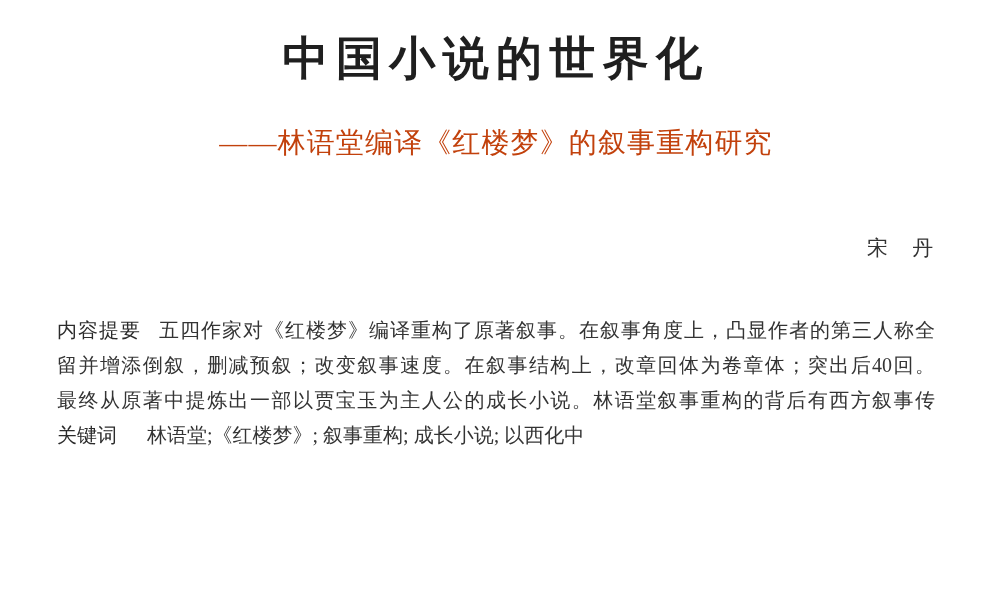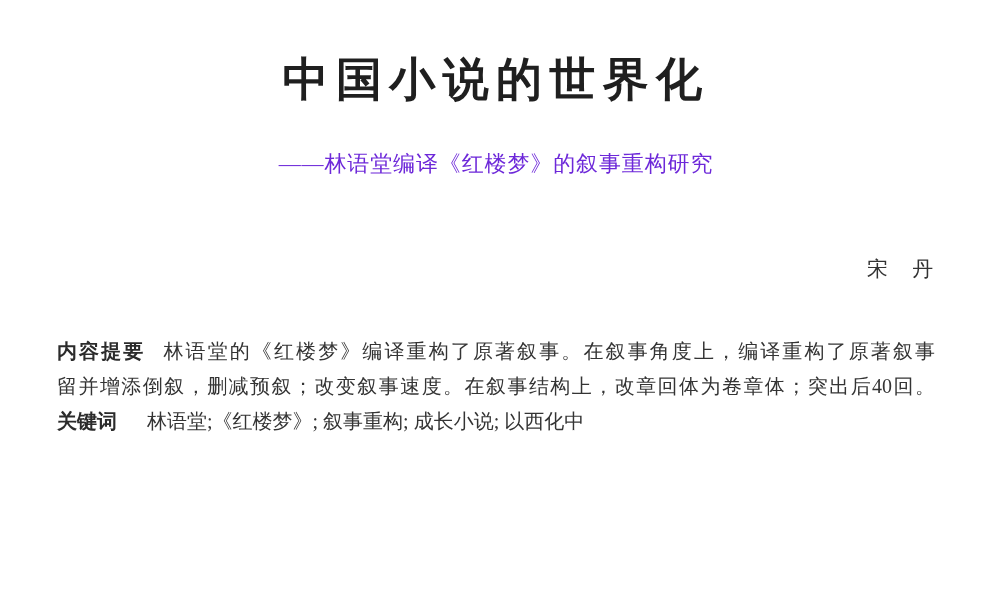--- a/index.html
+++ b/index.html
@@ -8,41 +8,41 @@
     height: 612px;
     background: #ffffff;
     overflow: hidden;
     font-family: "Liberation Serif", serif;
   }
   .page {
     box-sizing: border-box;
     width: 991px;
     height: 612px;
     background: #ffffff;
-    padding: 52px 56px 0 57px;
+    padding: 31px 56px 0 57px;
     color: #2e2e2e;
   }
   .paper-title {
     margin: 0;
     text-align: center;
     font-size: 46px;
     line-height: 56px;
     font-weight: 700;
     letter-spacing: 0.16em;
     color: #1f1f1f;
     font-family: "Liberation Serif", serif;
   }
   .paper-subtitle {
     margin: 36px 0 0 0;
     text-align: center;
-    font-size: 22px;
+    font-size: 28px;
     line-height: 40px;
     font-weight: 400;
     letter-spacing: 0.04em;
-    color: #6d28d9;
+    color: #c2410c;
     font-family: "Liberation Serif", serif;
   }
   .author {
     margin-top: 70px;
     text-align: right;
     font-size: 21px;
     line-height: 30px;
     letter-spacing: 0.08em;
     color: #333333;
   }
@@ -56,45 +56,46 @@
     text-align: justify;
     text-align-last: justify;
     text-justify: inter-character;
   }
   .kw-line {
     line-height: 35px;
     text-align: center;
     text-align-last: left;
   }
   .label {
-    font-weight: 700;
+    font-weight: 400;
     font-family: "Liberation Sans", sans-serif;
     color: #2b2b2b;
   }
   .abs-label { margin-right: 0.9em; }
   .kw-label  { margin-right: 1.5em; }
 </style>
 </head>
 <body>
 
 <div class="page">
 
   <h1 class="paper-title">中国小说的世界化</h1>
 
   <h2 class="paper-subtitle">——林语堂编译《红楼梦》的叙事重构研究</h2>
 
   <div class="author">宋　丹</div>
 
   <div class="abstract">
 
-    <div class="abs-line"><span class="label abs-label">内容提要</span><span>林语堂的《红楼梦》编译重构了原著叙事。在叙事角度上，编译重构了原著叙事</span></div>
+    <div class="abs-line"><span class="label abs-label">内容提要</span><span>五四作家对《红楼梦》编译重构了原著叙事。在叙事角度上，凸显作者的第三人称全</span></div>
 
 
     <div class="abs-line">留并增添倒叙，删减预叙；改变叙事速度。在叙事结构上，改章回体为卷章体；突出后40回。</div>
 
+    <div class="abs-line">最终从原著中提炼出一部以贾宝玉为主人公的成长小说。林语堂叙事重构的背后有西方叙事传</div>
 
 
 
 
     <div class="kw-line"><span class="label kw-label">关键词</span><span>林语堂;《红楼梦》; 叙事重构; 成长小说; 以西化中</span></div>
 
   </div>
 </div>
 
 </body></html>

